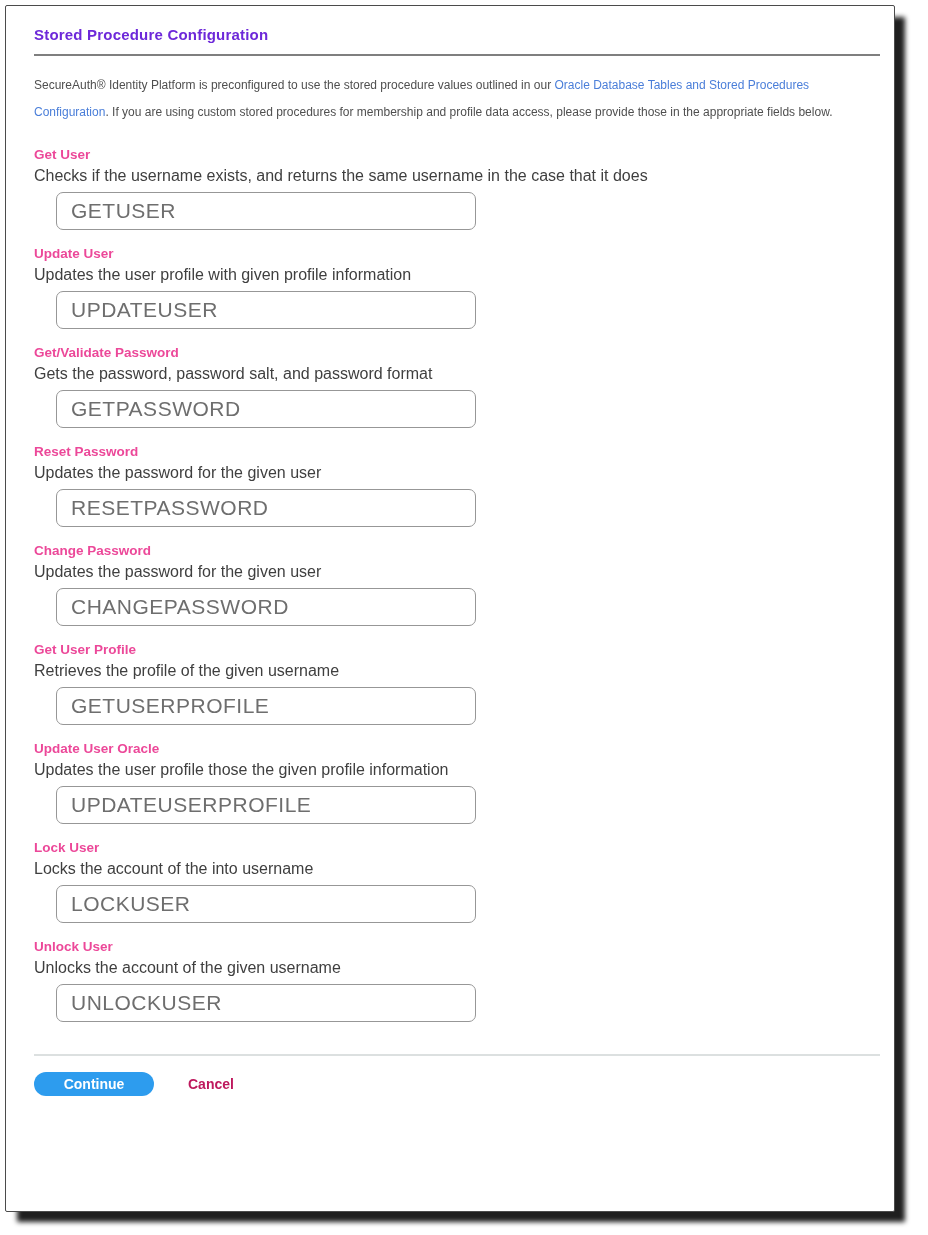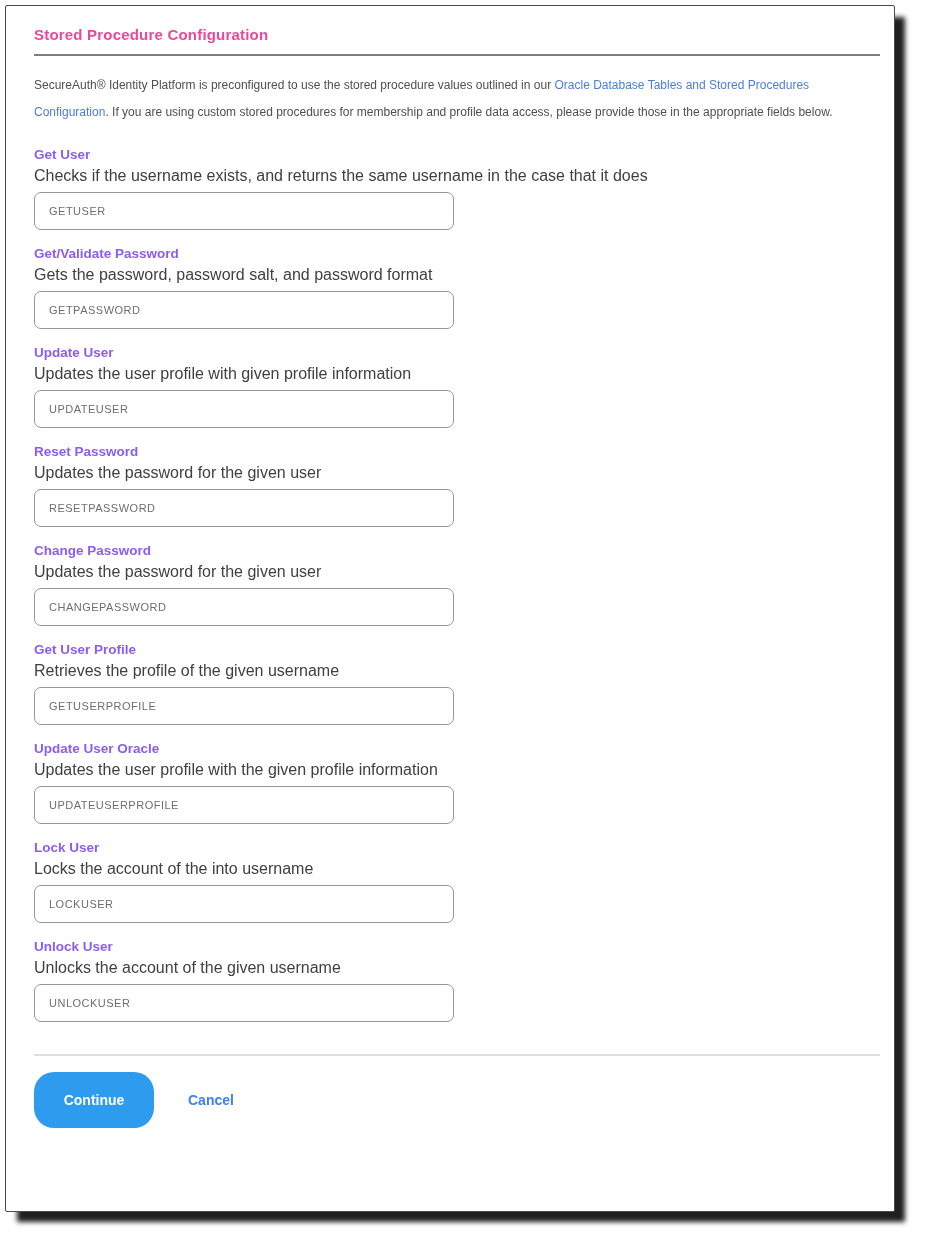--- a/index.html
+++ b/index.html
@@ -24,21 +24,21 @@
     height: 1207px;
     background: #ffffff;
     border: 1px solid #4b4b4b;
     border-radius: 2px;
     box-shadow: 11px 11px 5px -1px rgba(0,0,0,0.88);
     padding: 20px 14px 0 28px;
   }
   .page-title {
     font-size: 15px;
     font-weight: bold;
-    color: #ec4899;
+    color: #6d28d9;
     letter-spacing: 0.2px;
     margin: 0 0 11px 0;
   }
   .title-rule {
     border: none;
     border-top: 2px solid #7f7f7f;
     margin: 0 0 16px 0;
   }
   .intro {
     font-size: 12px;
@@ -49,68 +49,69 @@
   }
   .doc-link {
     color: #4a7ed9;
     text-decoration: none;
     cursor: pointer;
   }
   .field { margin-bottom: 16px; }
   .field-label {
     font-size: 13.5px;
     font-weight: bold;
-    color: #8b5cf6;
+    color: #ec4899;
     margin-bottom: 5px;
   }
   .field-desc {
     font-size: 16px;
     color: #3f3f3f;
     margin-bottom: 7px;
   }
   .field-input {
     display: block;
     width: 420px;
     height: 38px;
     border: 1px solid #979797;
     border-radius: 7px;
     padding: 0 14px;
-    font-size: 11px;
+    font-size: 21px;
     color: #6e6e6e;
     letter-spacing: 0.5px;
     background: #ffffff;
     font-family: "Liberation Sans", sans-serif;
     outline: none;
+    margin-left: 22px;
   }
   .footer-rule {
     border: none;
     border-top: 2px solid #dce0e0;
     margin: 32px 0 0 0;
   }
   .actions {
     margin-top: 16px;
     display: flex;
     align-items: center;
   }
   .btn-continue {
     min-width: 120px;
-    height: 56px;
+    height: 24px;
     padding: 0 26px;
     border: none;
     border-radius: 20px;
     background: #2d9cee;
     color: #ffffff;
     font-size: 14px;
     font-weight: bold;
     font-family: "Liberation Sans", sans-serif;
     cursor: pointer;
   }
   .cancel-link {
     margin-left: 34px;
-    color: #3b82f6;
+    color: #be185d;
     font-size: 14px;
     font-weight: bold;
     text-decoration: none;
     cursor: pointer;
   }
 </style>
 </head>
 <body>
 
 <div class="viewport">
@@ -121,47 +122,47 @@
 
     <p class="intro"><span>SecureAuth® Identity Platform is preconfigured to use the stored procedure values outlined in our </span><a class="doc-link" href="#">Oracle Database Tables and Stored Procedures Configuration</a><span>. If you are using custom stored procedures for membership and profile data access, please provide those in the appropriate fields below.</span></p>
 
     <div id="fields">
         <div class="field">
     <div class="field-label">Get User</div>
     <div class="field-desc">Checks if the username exists, and returns the same username in the case that it does</div>
     <input class="field-input" type="text" value="GETUSER" style="">
   </div>
         <div class="field">
+    <div class="field-label">Update User</div>
+    <div class="field-desc">Updates the user profile with given profile information</div>
+    <input class="field-input" type="text" value="UPDATEUSER" style="">
+  </div>
+        <div class="field">
     <div class="field-label">Get/Validate Password</div>
     <div class="field-desc">Gets the password, password salt, and password format</div>
     <input class="field-input" type="text" value="GETPASSWORD" style="">
-  </div>
-        <div class="field">
-    <div class="field-label">Update User</div>
-    <div class="field-desc">Updates the user profile with given profile information</div>
-    <input class="field-input" type="text" value="UPDATEUSER" style="">
   </div>
         <div class="field">
     <div class="field-label">Reset Password</div>
     <div class="field-desc">Updates the password for the given user</div>
     <input class="field-input" type="text" value="RESETPASSWORD" style="">
   </div>
         <div class="field">
     <div class="field-label">Change Password</div>
     <div class="field-desc">Updates the password for the given user</div>
     <input class="field-input" type="text" value="CHANGEPASSWORD" style="">
   </div>
         <div class="field">
     <div class="field-label">Get User Profile</div>
     <div class="field-desc">Retrieves the profile of the given username</div>
     <input class="field-input" type="text" value="GETUSERPROFILE" style="">
   </div>
         <div class="field">
     <div class="field-label">Update User Oracle</div>
-    <div class="field-desc">Updates the user profile with the given profile information</div>
+    <div class="field-desc">Updates the user profile those the given profile information</div>
     <input class="field-input" type="text" value="UPDATEUSERPROFILE" style="">
   </div>
         <div class="field">
     <div class="field-label">Lock User</div>
     <div class="field-desc">Locks the account of the into username</div>
     <input class="field-input" type="text" value="LOCKUSER" style="">
   </div>
         <div class="field">
     <div class="field-label">Unlock User</div>
     <div class="field-desc">Unlocks the account of the given username</div>

